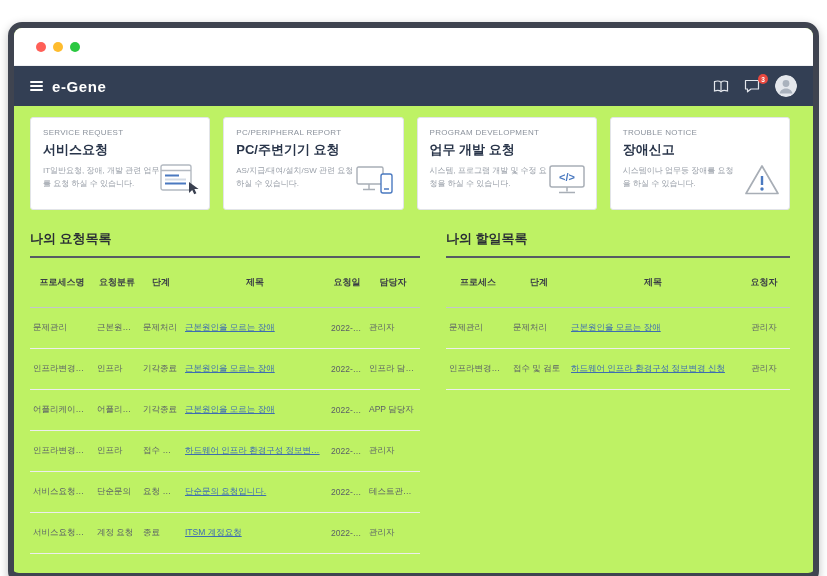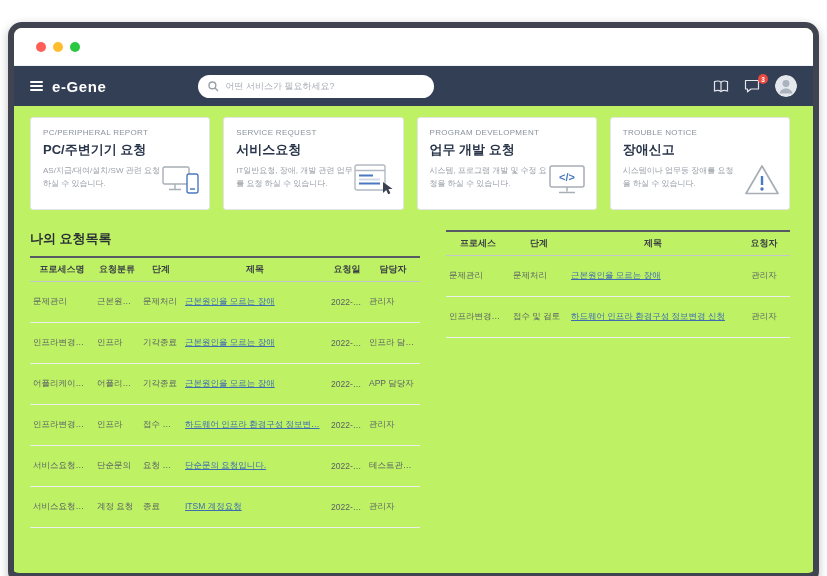--- a/index.html
+++ b/index.html
@@ -41,21 +41,21 @@
   .card { border: 1px solid #e2e4e8; border-radius: 3px; height: 93px; padding: 10px 12px; position: relative; background: #fff; cursor: pointer; }
   .eyebrow { font-size: 8px; color: #8b929c; letter-spacing: .3px; }
   .ktitle { font-size: 13px; font-weight: bold; color: #29354a; margin-top: 4px; }
   .desc { font-size: 8px; color: #9aa0a9; line-height: 1.6; margin-top: 6px; padding-right: 36px; }
   .cicon { position: absolute; right: 9px; bottom: 9px; }
   
   .row2 { display: grid; grid-template-columns: 390px 1fr; column-gap: 26px; margin-top: 20px; }
   .row3 { display: grid; grid-template-columns: 390px 1fr; column-gap: 40px; margin-top: 64px; }
   h3.sec { font-size: 13px; color: #2a2e35; font-weight: bold; margin-bottom: 8px; }
   table { width: 100%; border-collapse: collapse; table-layout: fixed; }
-  thead th { font-size: 9px; font-weight: bold; color: #3a3e45; padding: 5px 3px; border-top: 2px solid #565b63; border-bottom: 1px solid #c3c6cb; text-align: center; white-space: nowrap; overflow: hidden; }
+  thead th { font-size: 9px; font-weight: bold; color: #3a3e45; padding: 18px 3px; border-top: 2px solid #565b63; border-bottom: 1px solid #c3c6cb; text-align: center; white-space: nowrap; overflow: hidden; }
   tbody td { font-size: 8.5px; color: #5a5f66; padding: 14px 3px; border-bottom: 1px solid #ededee; white-space: nowrap; overflow: hidden; text-overflow: ellipsis; }
   td.c { text-align: center; }
   a.lnk { color: #3e6db2; text-decoration: underline; cursor: pointer; }
   .empty { text-align: center; font-size: 8.5px; color: #6b7077; padding: 30px 0 10px; }
 </style>
 </head>
 <body>
 
 <div class="window">
 
@@ -66,27 +66,20 @@
   </div>
 
   <div class="appbar">
     <div class="logo-wrap">
       <span class="hamburger">
           <i></i>
           <i></i>
           <i></i>
         </span>
       <span class="logo">e-Gene</span>
-    </div>
-    <div class="search">
-      <svg width="11" height="11" viewBox="0 0 11 11">
-        <circle cx="4.4" cy="4.4" r="3.4" stroke="#9aa0a8" fill="none" stroke-width="1.4"></circle>
-        <line x1="7" y1="7" x2="10" y2="10" stroke="#9aa0a8" stroke-width="1.4"></line>
-      </svg>
-      <input type="text" placeholder="어떤 서비스가 필요하세요?" style="">
     </div>
     <div class="appbar-right">
       <span class="hicon">
         <svg width="16" height="13" viewBox="0 0 16 13" fill="none">
           <path d="M8 2.2 C6.5 0.9 3.5 0.9 1.5 1.6 V11 C3.5 10.3 6.5 10.3 8 11.6 C9.5 10.3 12.5 10.3 14.5 11 V1.6 C12.5 0.9 9.5 0.9 8 2.2 Z" stroke="#e3e6ec" stroke-width="1.2"></path>
           <line x1="8" y1="2.2" x2="8" y2="11.6" stroke="#e3e6ec" stroke-width="1.2"></line>
         </svg>
       </span>
       <span class="hicon">
         <svg width="16" height="14" viewBox="0 0 16 14" fill="none">
@@ -101,45 +94,45 @@
           <path d="M4.5 18.5 C5.5 14.8 8 13.4 11 13.4 C14 13.4 16.5 14.8 17.5 18.5 Z" fill="#aab2bd"></path>
         </svg>
       </span>
     </div>
   </div>
 
   <div class="content">
 
     <div class="cards">
       <div class="card">
-        <div class="eyebrow">PC/PERIPHERAL REPORT</div>
-        <div class="ktitle">PC/주변기기 요청</div>
-        <div class="desc">AS/지급/대여/설치/SW 관련 요청 하실 수 있습니다.</div>
-        <span class="cicon">
-          <svg width="38" height="30" viewBox="0 0 38 30" fill="none">
-            <rect x="1" y="1" width="26" height="17" rx="1.5" stroke="#a8aeb6" stroke-width="1.4"></rect>
-            <line x1="13" y1="18" x2="13" y2="23" stroke="#a8aeb6" stroke-width="1.4"></line>
-            <line x1="7" y1="23.5" x2="19" y2="23.5" stroke="#a8aeb6" stroke-width="1.4"></line>
-            <rect x="25" y="8" width="11" height="19" rx="2" fill="#fff" stroke="#4a79c0" stroke-width="1.4"></rect>
-            <line x1="28" y1="23" x2="33" y2="23" stroke="#4a79c0" stroke-width="1.3"></line>
-          </svg>
-        </span>
-      </div>
-      <div class="card">
         <div class="eyebrow">SERVICE REQUEST</div>
         <div class="ktitle">서비스요청</div>
         <div class="desc">IT일반요청, 장애, 개발 관련 업무를 요청 하실 수 있습니다.</div>
         <span class="cicon">
           <svg width="40" height="32" viewBox="0 0 40 32" fill="none">
             <rect x="1" y="1" width="30" height="25" rx="2" stroke="#b3b9c1" stroke-width="1.4"></rect>
             <line x1="1" y1="6.5" x2="31" y2="6.5" stroke="#b3b9c1" stroke-width="1.4"></line>
             <line x1="5" y1="11.5" x2="19" y2="11.5" stroke="#4a79c0" stroke-width="1.8"></line>
             <line x1="5" y1="15.5" x2="26" y2="15.5" stroke="#d4dbe5" stroke-width="1.8"></line>
             <line x1="5" y1="19.5" x2="26" y2="19.5" stroke="#4a79c0" stroke-width="1.8"></line>
             <path d="M29 18 v11 l3.2-3 2 4.2 2.2-1 -2-4.2 h4.2 Z" fill="#3a4150"></path>
+          </svg>
+        </span>
+      </div>
+      <div class="card">
+        <div class="eyebrow">PC/PERIPHERAL REPORT</div>
+        <div class="ktitle">PC/주변기기 요청</div>
+        <div class="desc">AS/지급/대여/설치/SW 관련 요청 하실 수 있습니다.</div>
+        <span class="cicon">
+          <svg width="38" height="30" viewBox="0 0 38 30" fill="none">
+            <rect x="1" y="1" width="26" height="17" rx="1.5" stroke="#a8aeb6" stroke-width="1.4"></rect>
+            <line x1="13" y1="18" x2="13" y2="23" stroke="#a8aeb6" stroke-width="1.4"></line>
+            <line x1="7" y1="23.5" x2="19" y2="23.5" stroke="#a8aeb6" stroke-width="1.4"></line>
+            <rect x="25" y="8" width="11" height="19" rx="2" fill="#fff" stroke="#4a79c0" stroke-width="1.4"></rect>
+            <line x1="28" y1="23" x2="33" y2="23" stroke="#4a79c0" stroke-width="1.3"></line>
           </svg>
         </span>
       </div>
       <div class="card">
         <div class="eyebrow">PROGRAM DEVELOPMENT</div>
         <div class="ktitle">업무 개발 요청</div>
         <div class="desc">시스템, 프로그램 개발 및 수정 요청을 하실 수 있습니다.</div>
         <span class="cicon">
           <svg width="40" height="31" viewBox="0 0 40 31" fill="none">
             <rect x="3" y="1" width="34" height="21" rx="2" stroke="#a8aeb6" stroke-width="1.5"></rect>
@@ -232,20 +225,21 @@
               <td>종료</td>
               <td><a class="lnk">ITSM 계정요청</a></td>
               <td>2022-0…</td>
               <td>관리자</td>
             </tr>
           </tbody>
         </table>
       </section>
 
       <section>
+        <h3 class="sec">나의 할일목록</h3>
         <table>
           <colgroup>
               <col style="width:64px">
               <col style="width:58px">
               <col>
               <col style="width:52px">
             </colgroup>
           <thead>
             <tr>
               <th>프로세스</th>

